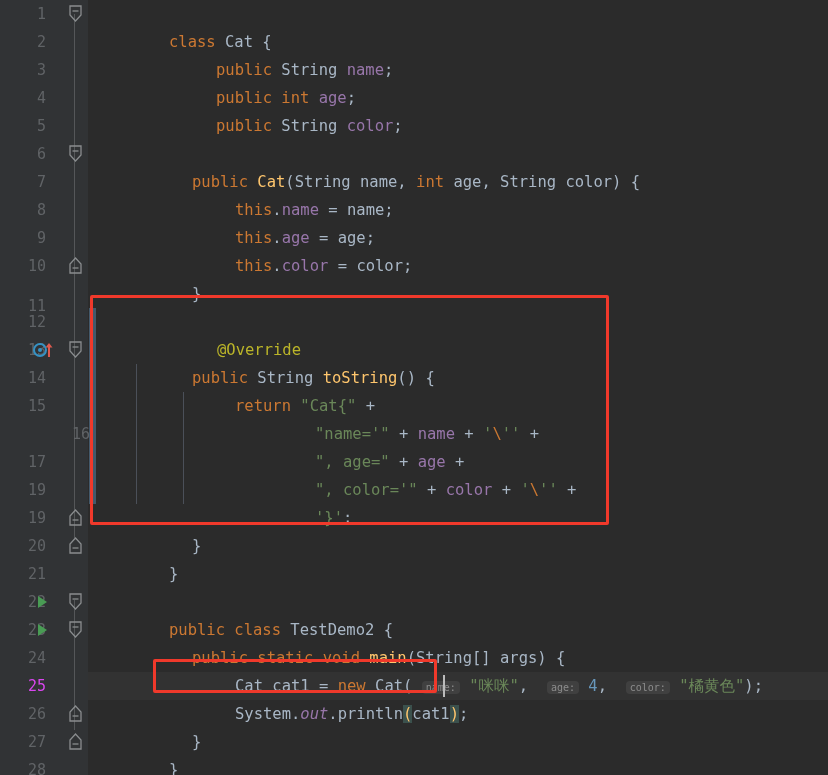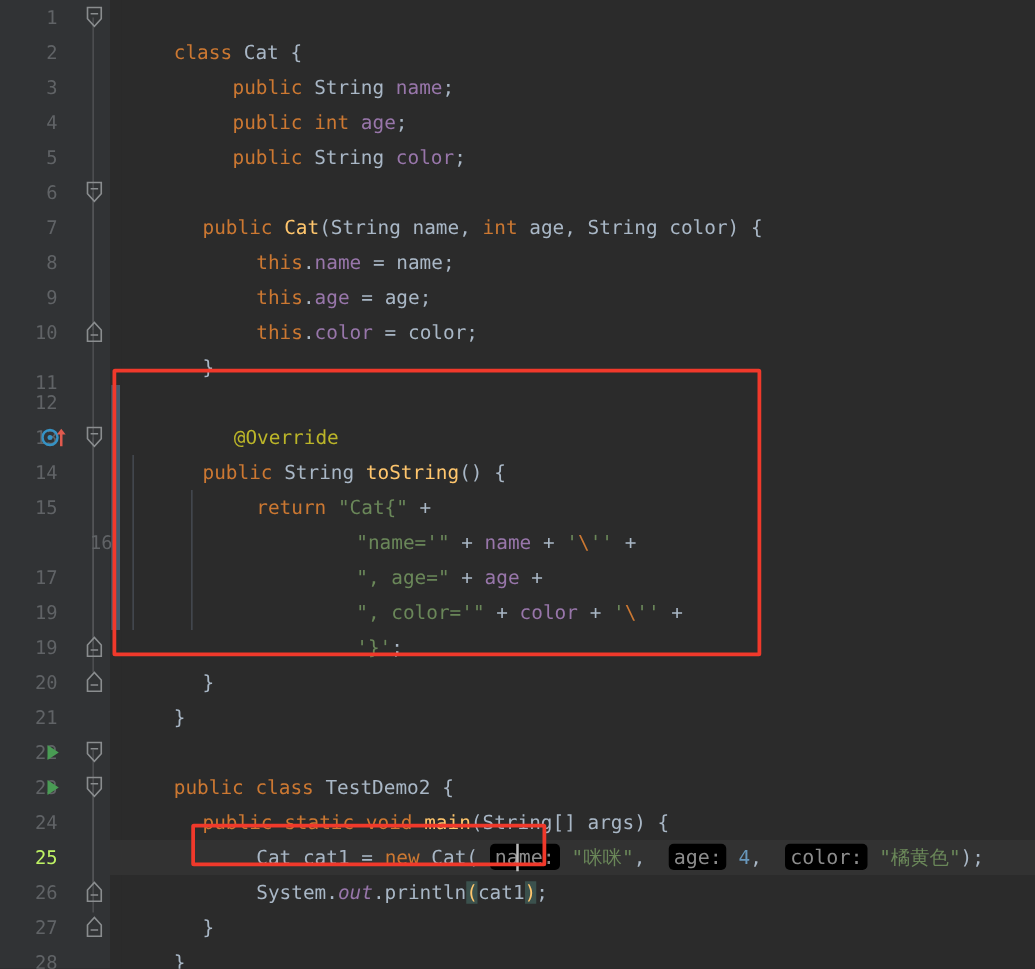--- a/index.html
+++ b/index.html
@@ -49,21 +49,21 @@
   .lineno {
     position: absolute;
     left: 0;
     width: 46px;
     text-align: right;
     font-size: 15px;
     line-height: 28px;
     color: #606366;
   }
   .lineno.current {
-    color: #bef264;
+    color: #d946ef;
   }
 
   
   .fold-rail {
     position: absolute;
     left: 74px;
     width: 1px;
     background: #555759;
   }
   .fold-marker {
@@ -96,21 +96,21 @@
   .change-bar {
     position: absolute;
     left: 89px;
     width: 7px;
     background: #43596b;
   }
 
   
   .code-area {
     position: absolute;
-    left: 83px;
+    left: 113px;
     top: 0;
     right: 0;
     height: 763px;
   }
 
   .line {
     position: absolute;
     left: 0;
     height: 28px;
     line-height: 28px;
@@ -151,25 +151,25 @@
   .brace   { color: #a9b7c6; }
 
   
   .brace-hl {
     background: #3b514d;
     color: #ffc66d;
   }
 
   
   .hint {
-    background: #000000;
+    background: #404040;
     color: #8c8c8c;
     border-radius: 4px;
     padding: 1px 4px;
-    font-size: 16px;
+    font-size: 10px;
   }
 
   
   .caret {
     position: absolute;
     width: 2px;
     height: 22px;
     background: #bbbbbb;
   }
 

